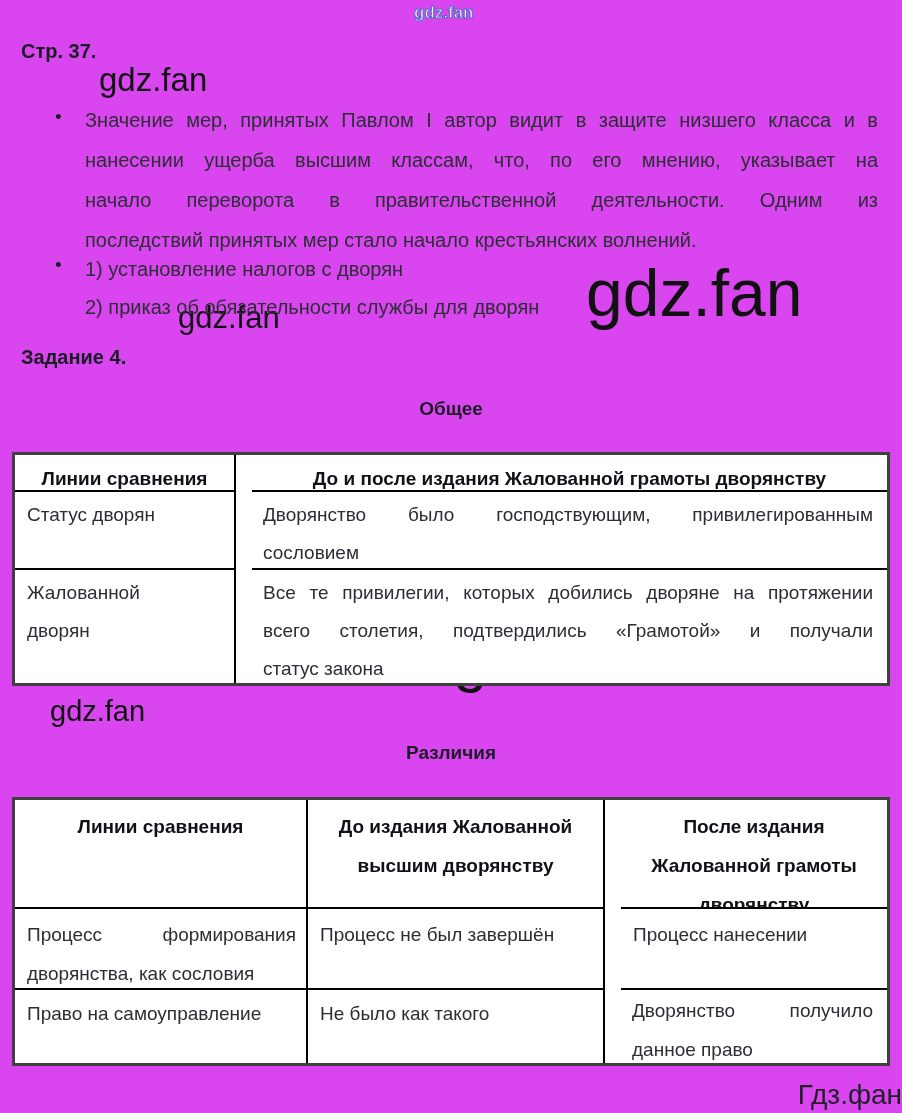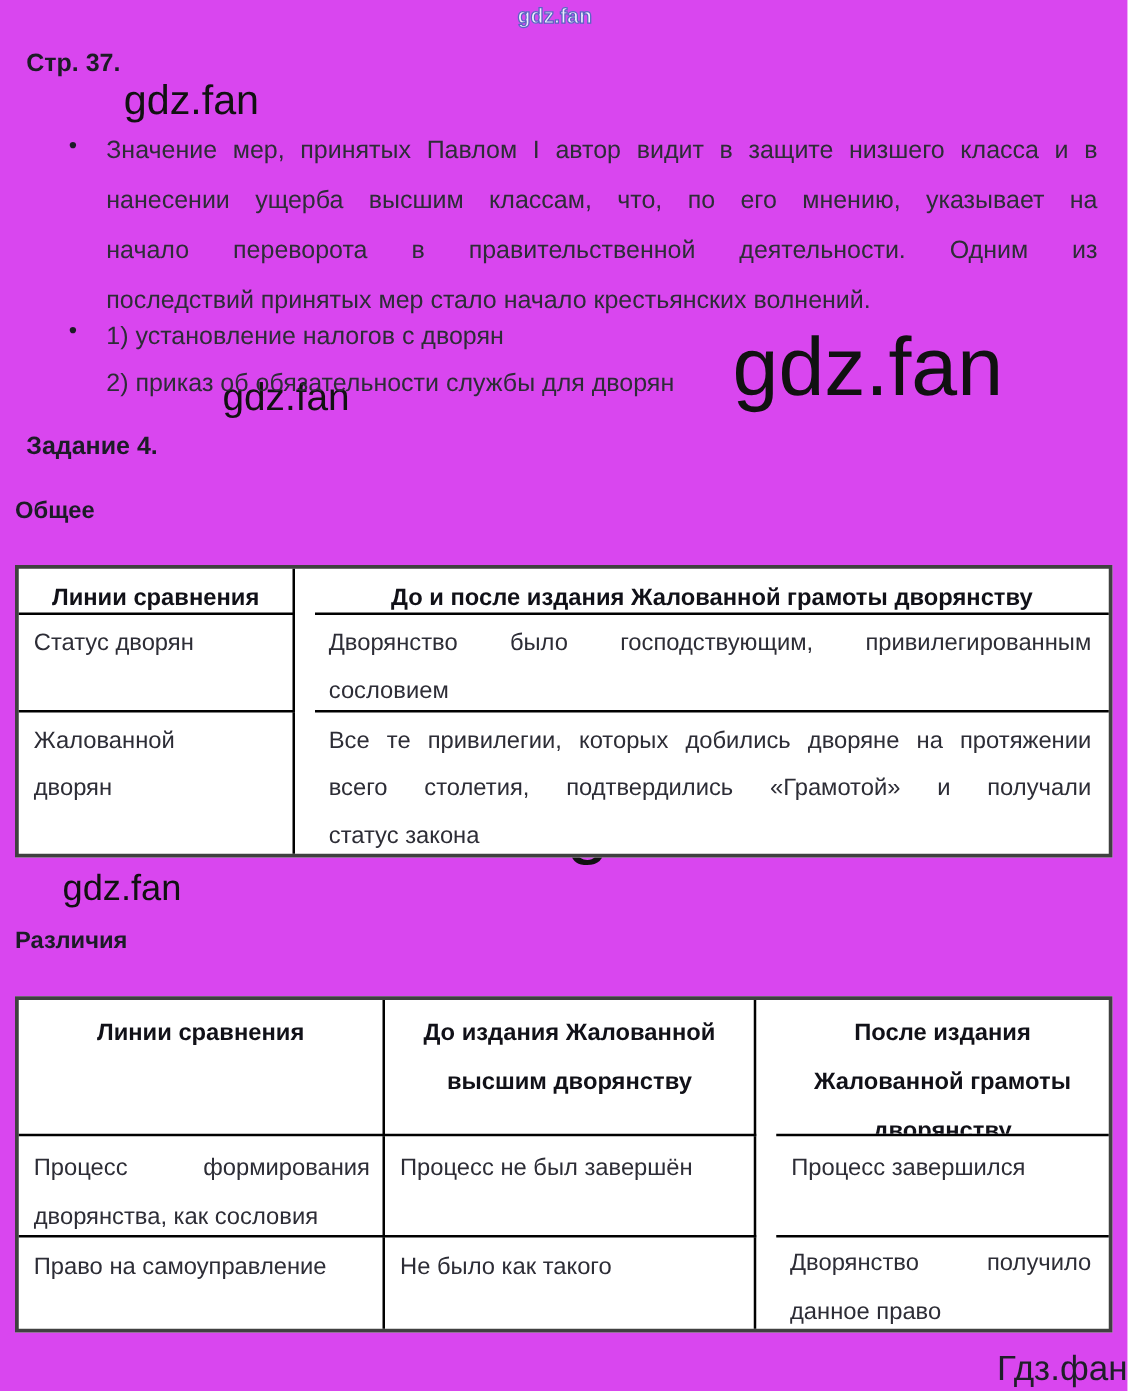--- a/index.html
+++ b/index.html
@@ -4,21 +4,21 @@
 <style>
   html,body { margin:0; padding:0; background:#ffffff; }
   .page {
     position:relative; width:902px; height:1113px; background:#d946ef;
     font-family:"Liberation Sans", sans-serif; color:#2d2d36; overflow:hidden;
   }
   .abs { position:absolute; }
 
   
   .h-bold { font-weight:bold; color:#1c1c26; font-size:20px; }
-  .caption { font-weight:bold; color:#1c1c26; font-size:19px; }
+  .caption { font-weight:bold; color:#1c1c26; font-size:19px; text-align:center; }
 
   
   .bullet-marker { font-size:19px; color:#1c1c26; }
   .para { font-size:20px; line-height:40px; color:#2d2d36; }
   .para2 { font-size:20px; line-height:38px; color:#2d2d36; }
   .lines .ln { text-align:justify; }
   .lines .ln.j { text-align-last:justify; }
   .lines.plain .ln { text-align:left; }
   .lines.center .ln { text-align:center; text-align-last:center; }
 
@@ -123,21 +123,21 @@
       </div>
 
     <div class="cell lines pad-body-l" style="padding-top:6px;">
         <div class="ln j">Процесс формирования</div>
         <div class="ln">дворянства, как сословия</div>
       </div>
     <div class="cell lines plain pad-body-l" style="padding-top:6px;">
         <div class="ln">Процесс не был завершён</div>
       </div>
     <div class="cell lines plain pad-body-l last-col" style="padding-top:6px;">
-        <div class="ln">Процесс завершился</div>
+        <div class="ln">Процесс нанесении</div>
       </div>
 
     <div class="cell lines plain pad-body-l last-row">
         <div class="ln">Право на самоуправление</div>
       </div>
     <div class="cell lines plain pad-body-l last-row">
         <div class="ln">Не было как такого</div>
       </div>
     <div class="cell lines pad-body last-col last-row r2c3">
         <div class="ln j">Дворянство получило</div>

